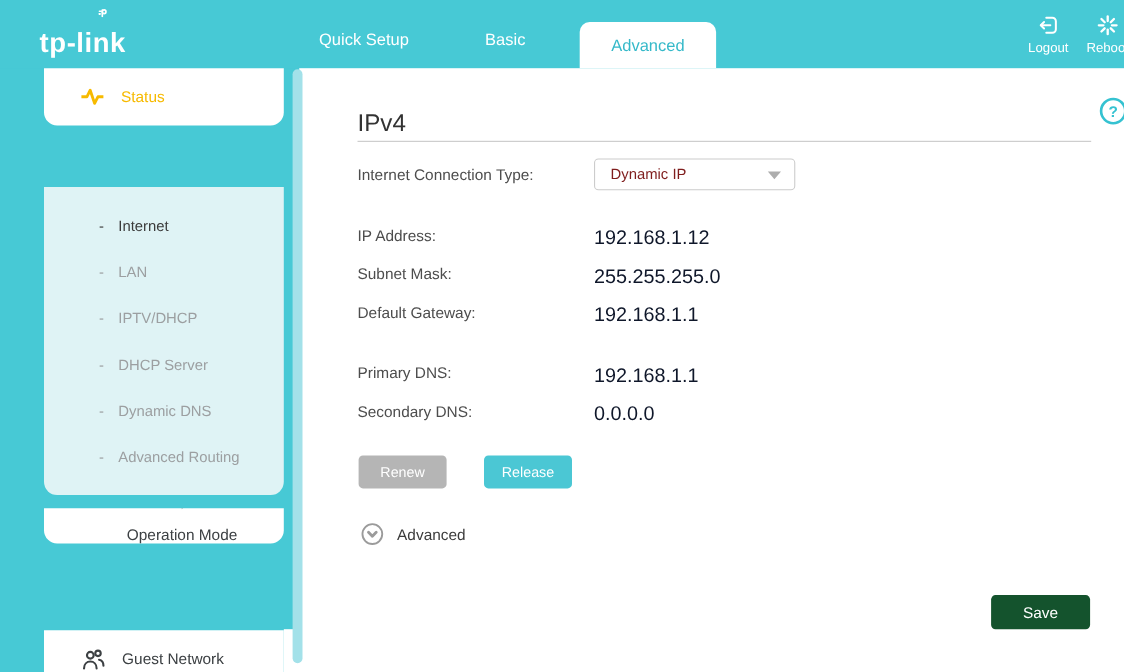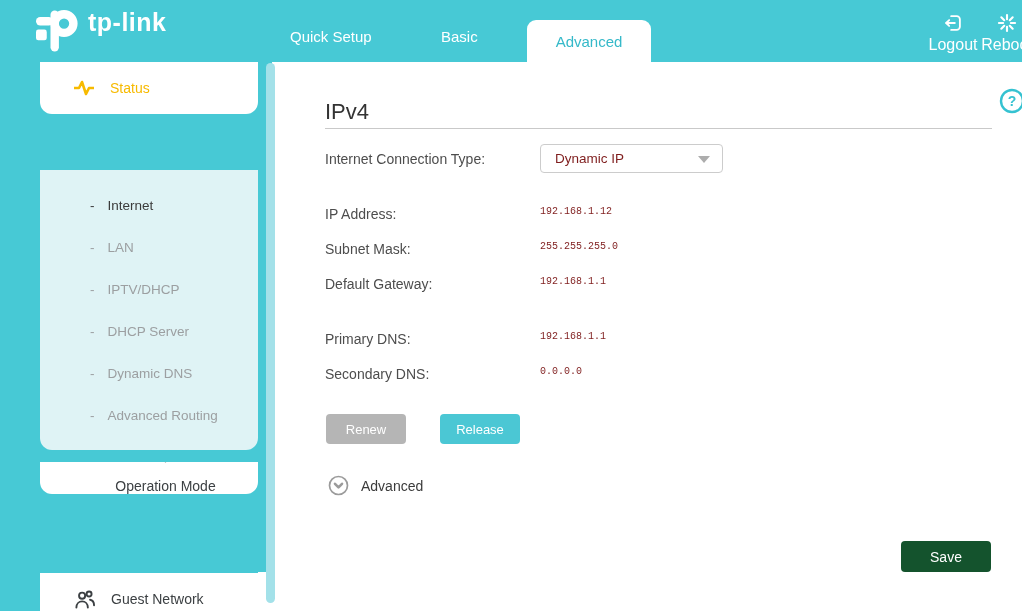--- a/index.html
+++ b/index.html
@@ -5,33 +5,33 @@
   * { margin: 0; padding: 0; box-sizing: border-box; }
   html, body { width: 1022px; height: 611px; }
   body { font-family: "Liberation Sans", "DejaVu Sans", sans-serif; }
   .screen {
     position: relative; width: 1022px; height: 611px;
     background: #47C9D5; overflow: hidden;
   }
 
   
   .header { position: absolute; top: 0; left: 0; width: 1022px; height: 62px; background: #47C9D5; overflow: hidden; }
-  .logo { position: absolute; left: 36px; top: 8px; height: 46px; display: flex; align-items: flex-start; gap: 9px; }
+  .logo { position: absolute; left: 36px; top: 8px; height: 46px; display: flex; align-items: flex-end; gap: 9px; flex-direction: column; }
   .logo-text { color: #fff; font-size: 25px; font-weight: 700; letter-spacing: 0.5px; }
   .tab-plain { position: absolute; top: 28px; color: #fff; font-size: 15px; cursor: pointer; }
   .tab-quick { left: 290px; }
   .tab-basic { left: 441px; }
   .tab-active {
     position: absolute; left: 527px; top: 20px; width: 124px; height: 42px;
     background: #fff; border-radius: 9px 9px 0 0;
     display: flex; align-items: center; justify-content: center;
     color: #35B9C9; font-size: 15px; cursor: pointer;
   }
   .header-action { position: absolute; top: 12px; width: 60px; display: flex; flex-direction: column; align-items: center; gap: 2px; cursor: pointer; }
-  .header-action .lbl { color: #fff; font-size: 16px; white-space: nowrap; }
+  .header-action .lbl { color: #fff; font-size: 12px; white-space: nowrap; }
   .action-logout { left: 923px; }
   .action-reboot { left: 977px; }
 
   
   .side-card {
     position: absolute; left: 40px; width: 218px; background: #fff;
     border-radius: 0 0 12px 12px; display: flex; align-items: center;
     padding-left: 33px; gap: 15px; cursor: pointer;
   }
   .side-card .menu-label { font-size: 14px; color: #3C4043; }
@@ -50,21 +50,21 @@
 
   
   .content { position: absolute; left: 272px; top: 62px; width: 750px; height: 549px; background: #fff; }
   .bottom-notch { position: absolute; left: 258px; top: 572px; width: 16px; height: 39px; background: #fff; }
   .divider-strip { position: absolute; left: 266px; top: 63px; width: 9px; height: 540px; background: #A3E1E9; border-radius: 5px; }
 
   .page-title { position: absolute; left: 325px; top: 99px; font-size: 22px; color: #333; }
   .title-rule { position: absolute; left: 325px; top: 128px; width: 667px; height: 1px; background: #C9C9C9; }
 
   .field-label { position: absolute; left: 325px; font-size: 14px; color: #4D4D4D; white-space: nowrap; }
-  .field-value { position: absolute; left: 540px; font-size: 10px; color: #7f1d1d; white-space: nowrap; font-family: Liberation Mono, monospace; }
+  .field-value { position: absolute; left: 540px; font-size: 18px; color: #0f172a; white-space: nowrap; }
 
   .select-box {
     position: absolute; left: 540px; top: 144px; width: 183px; height: 29px;
     background: #fff; border: 1px solid #CCCCCC; border-radius: 4px;
     display: flex; align-items: center; padding-left: 14px;
     font-size: 13.5px; color: #7f1d1d; cursor: pointer;
   }
   .select-arrow {
     position: absolute; right: 12px; top: 11px; width: 0; height: 0;
     border-left: 6px solid transparent; border-right: 6px solid transparent;

